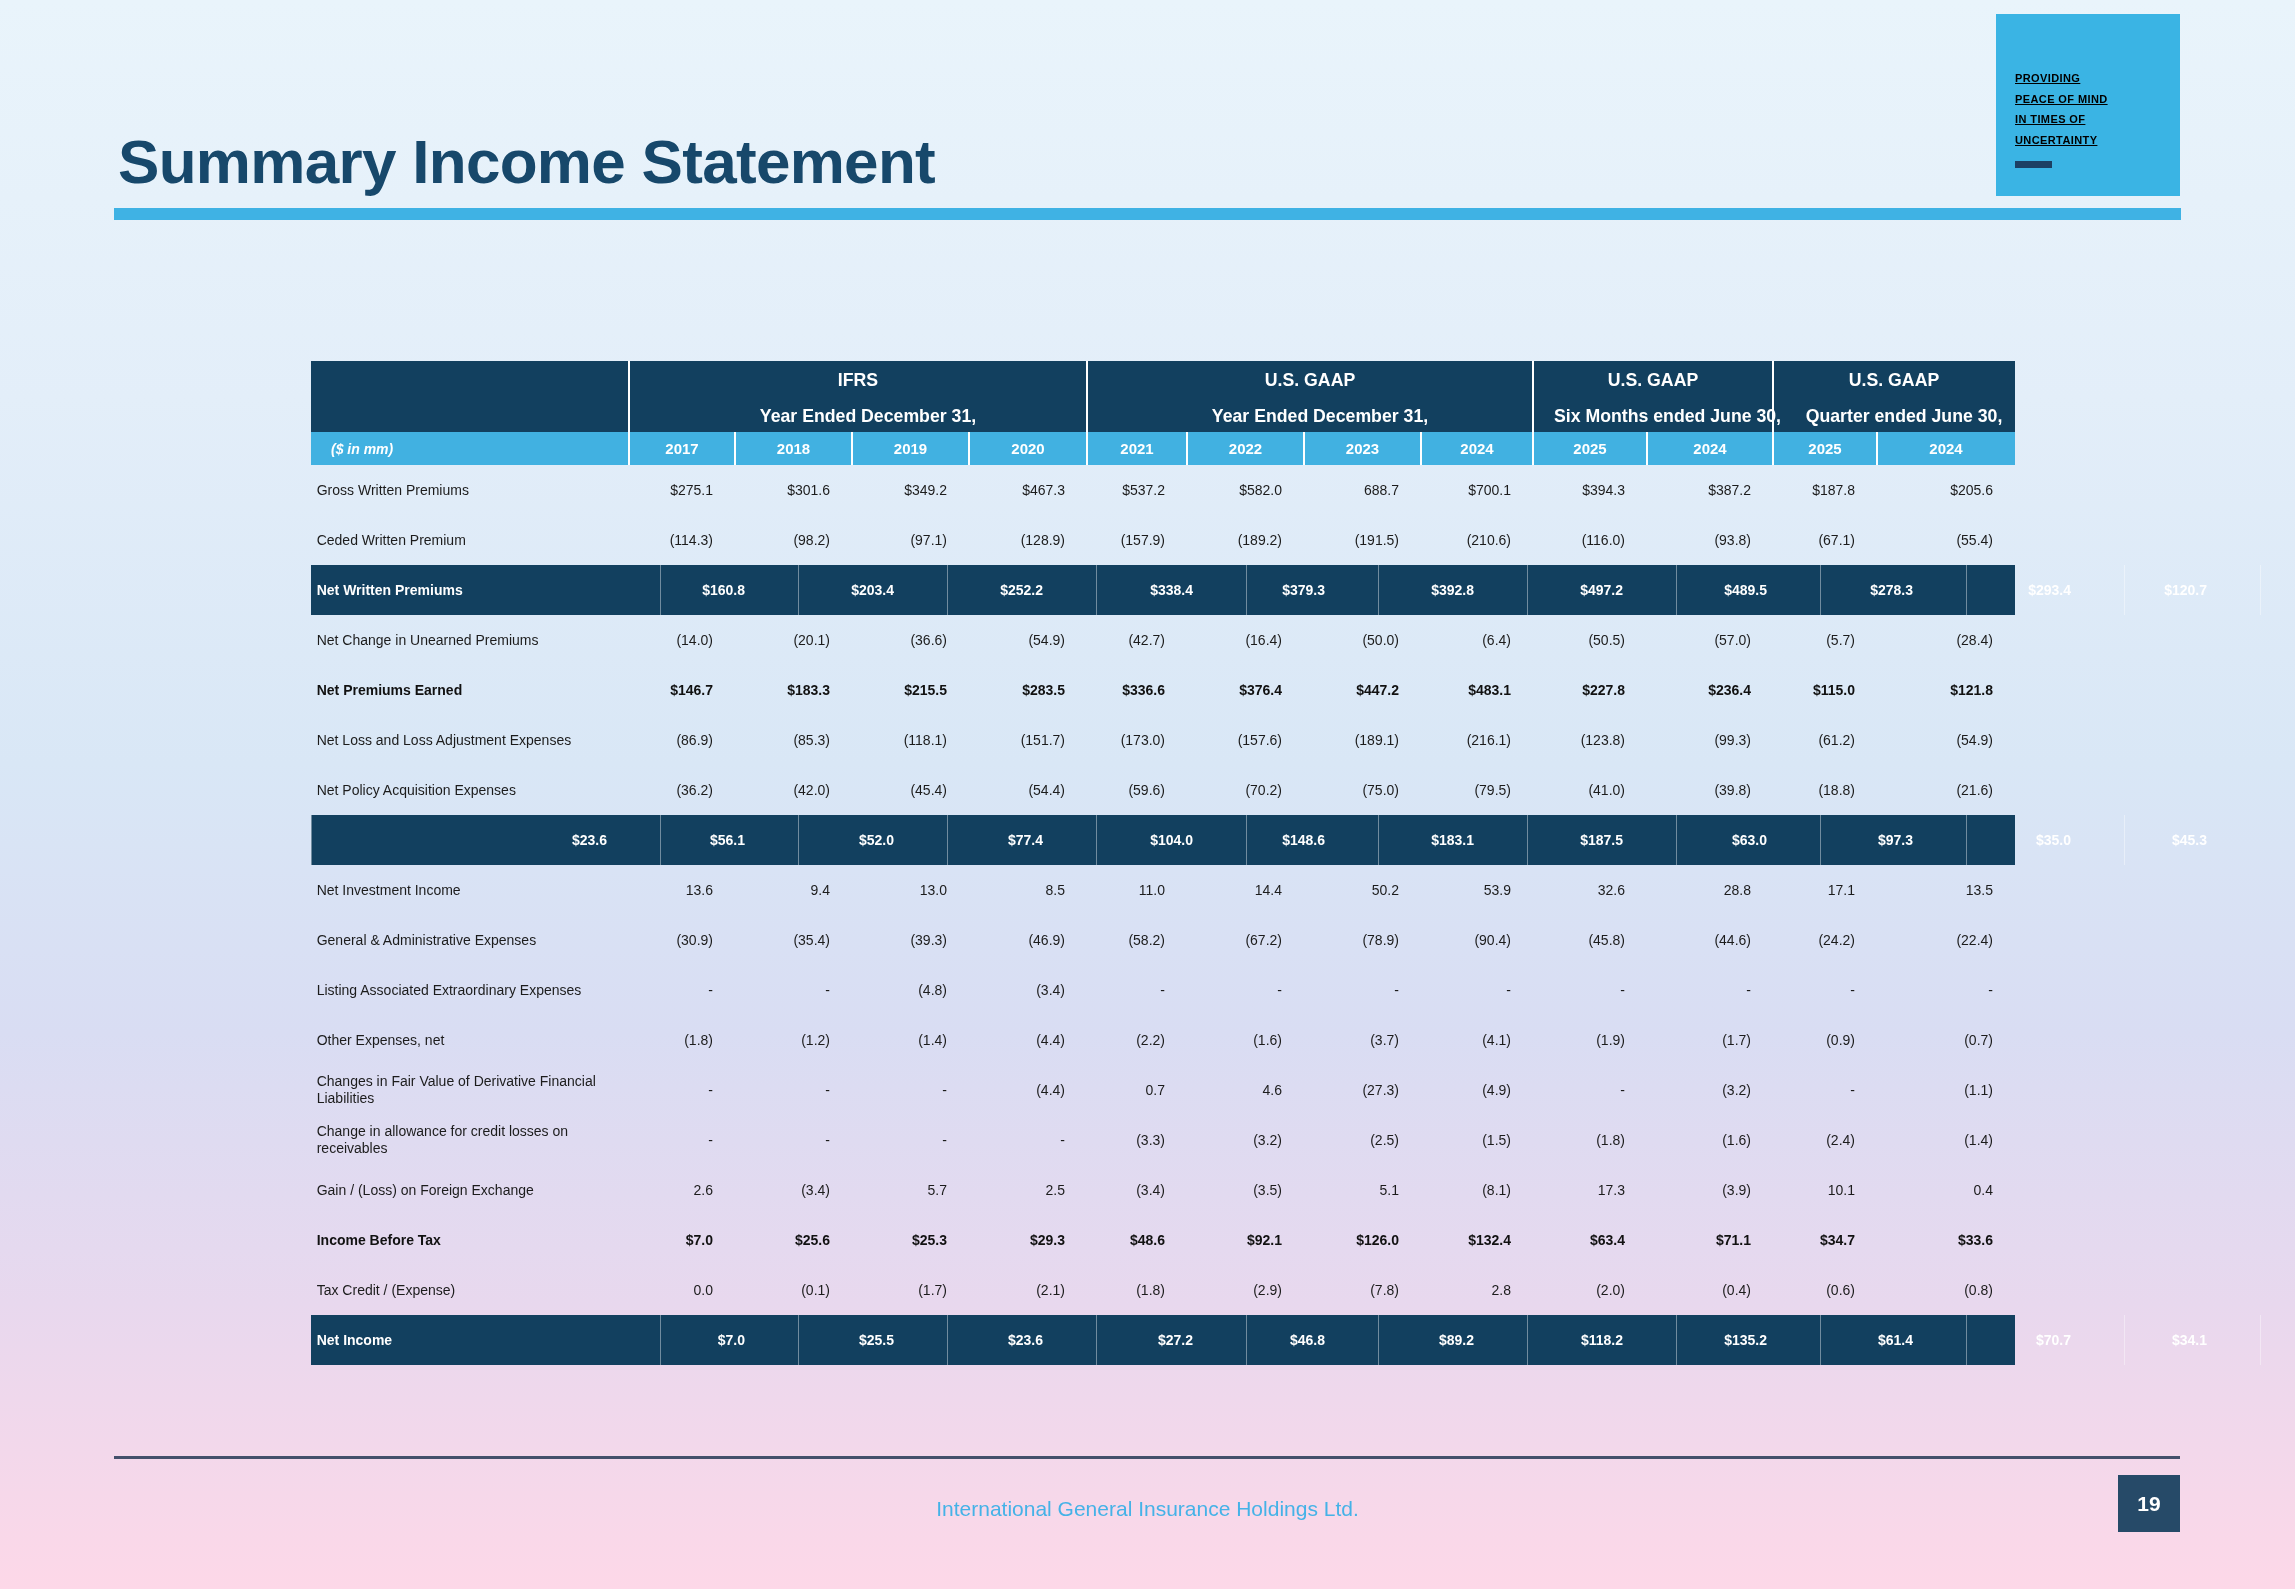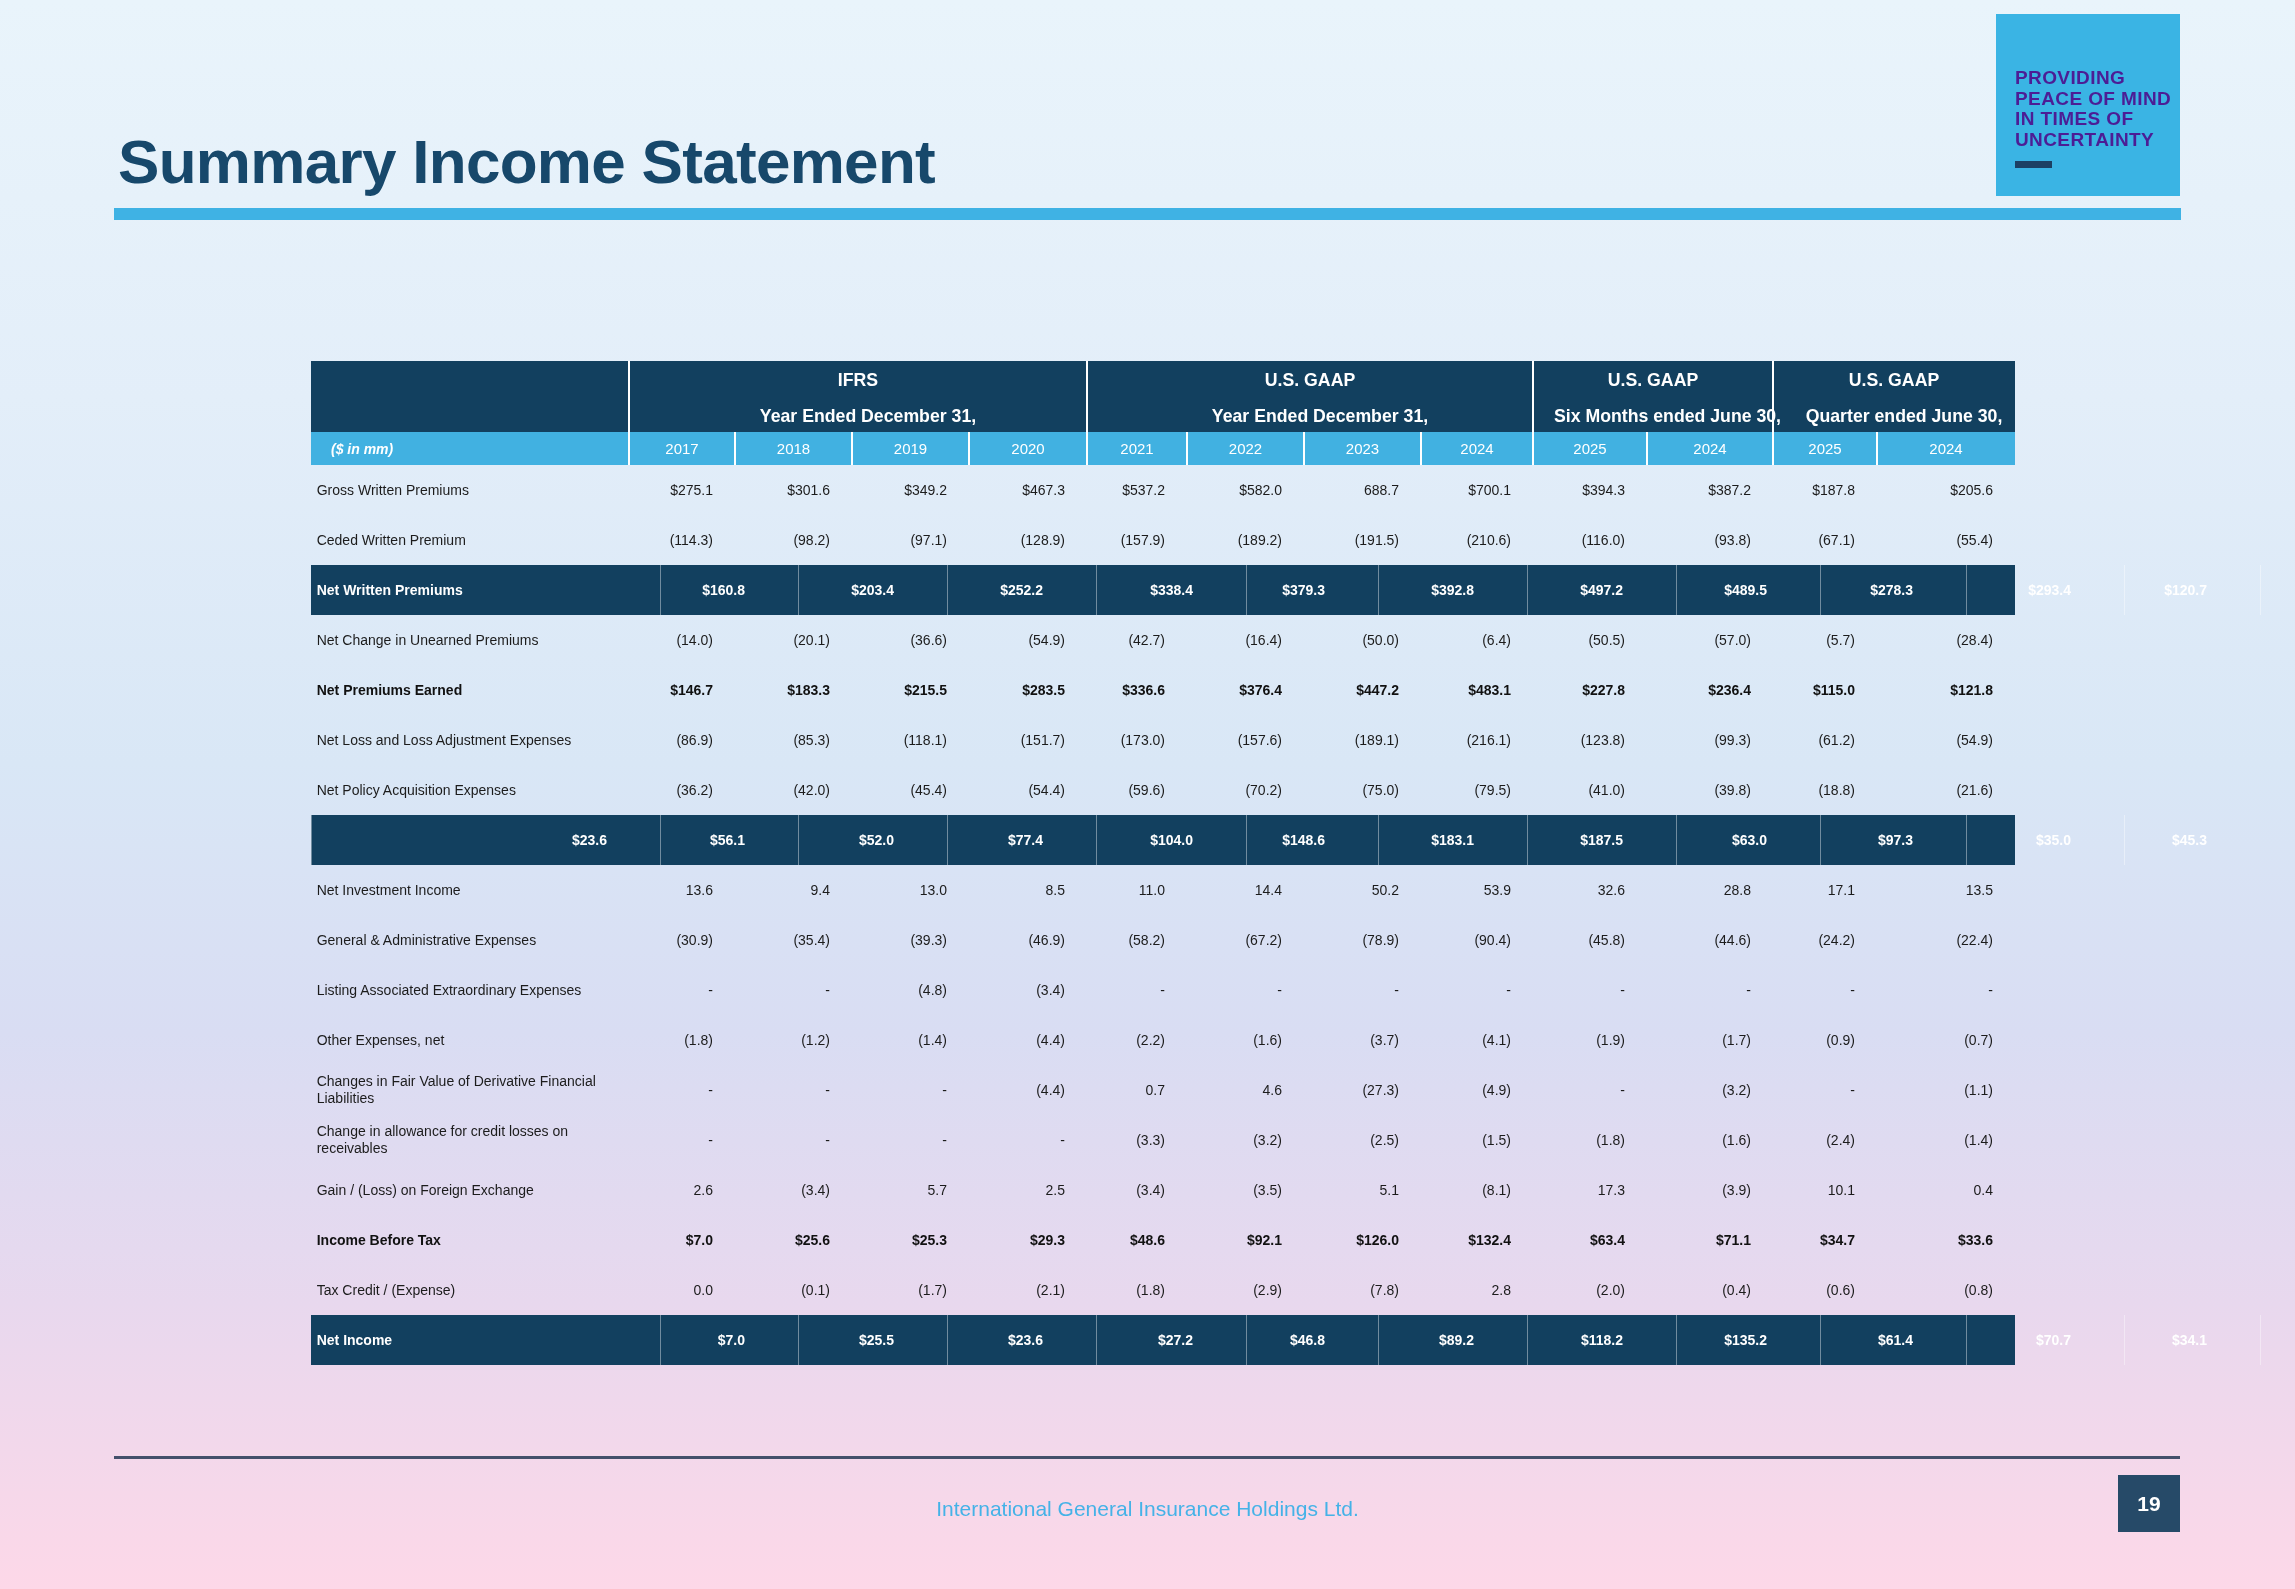--- a/index.html
+++ b/index.html
@@ -19,22 +19,22 @@
   .title-rule{
     position:absolute;left:114px;top:208px;width:2067px;height:12px;
     background:#3fb2e4;
   }
   
   .badge{
     position:absolute;left:1996px;top:14px;width:184px;height:182px;
     background:#3ab4e4;box-sizing:border-box;padding:54px 0 0 19px;
   }
   .badge-line{
-    display:block;color:#4c1d95;font-weight:bold;font-size:19px;
-    line-height:20.5px;letter-spacing:0.4px;white-space:nowrap;
+    display:block;color:#000000;font-weight:bold;font-size:11px;
+    line-height:20.5px;letter-spacing:0.4px;white-space:nowrap;text-decoration:underline;
   }
   .badge-dash{width:37px;height:6.4px;background:#1c4063;margin-top:11.3px;}
   
   .tbl{position:absolute;left:311px;top:325px;width:1704px;}
   .grow,.yrow,.drow{display:grid;align-items:center;}
   .grow{
     grid-template-columns:317px 458px 446px 240px 242px;
     height:71px;background:#12405f;position:relative;margin-top:36px;
   }
   .gsec{position:relative;height:100%;border-left:2.1px solid #ffffff;}
@@ -46,21 +46,21 @@
   .gsub{
     position:absolute;bottom:5px;left:0;right:0;text-align:center;
     color:#ffffff;font-weight:bold;font-size:17.7px;white-space:nowrap;padding-left:20px;
   }
   .yrow{
     grid-template-columns:317px 106px 117px 117px 118px 100px 117px 117px 112px 114px 126px 104px 138px;
     height:33px;background:#41b1e1;
   }
   .ycell{
     height:100%;display:flex;align-items:center;justify-content:center;
-    border-left:2.1px solid #ffffff;color:#ffffff;font-weight:normal;font-size:15px;
+    border-left:2.1px solid #ffffff;color:#ffffff;font-weight:bold;font-size:15px;
   }
   .ucell{
     height:100%;display:flex;align-items:center;justify-content:flex-start;
     padding-left:20px;color:#ffffff;font-weight:bold;font-style:italic;font-size:14px;
   }
   .drow{
     grid-template-columns:317px 106px 117px 117px 118px 100px 117px 117px 112px 114px 126px 104px 138px;
     height:50px;font-size:14px;color:#1c1c1c;
   }
   .drow .lbl{

